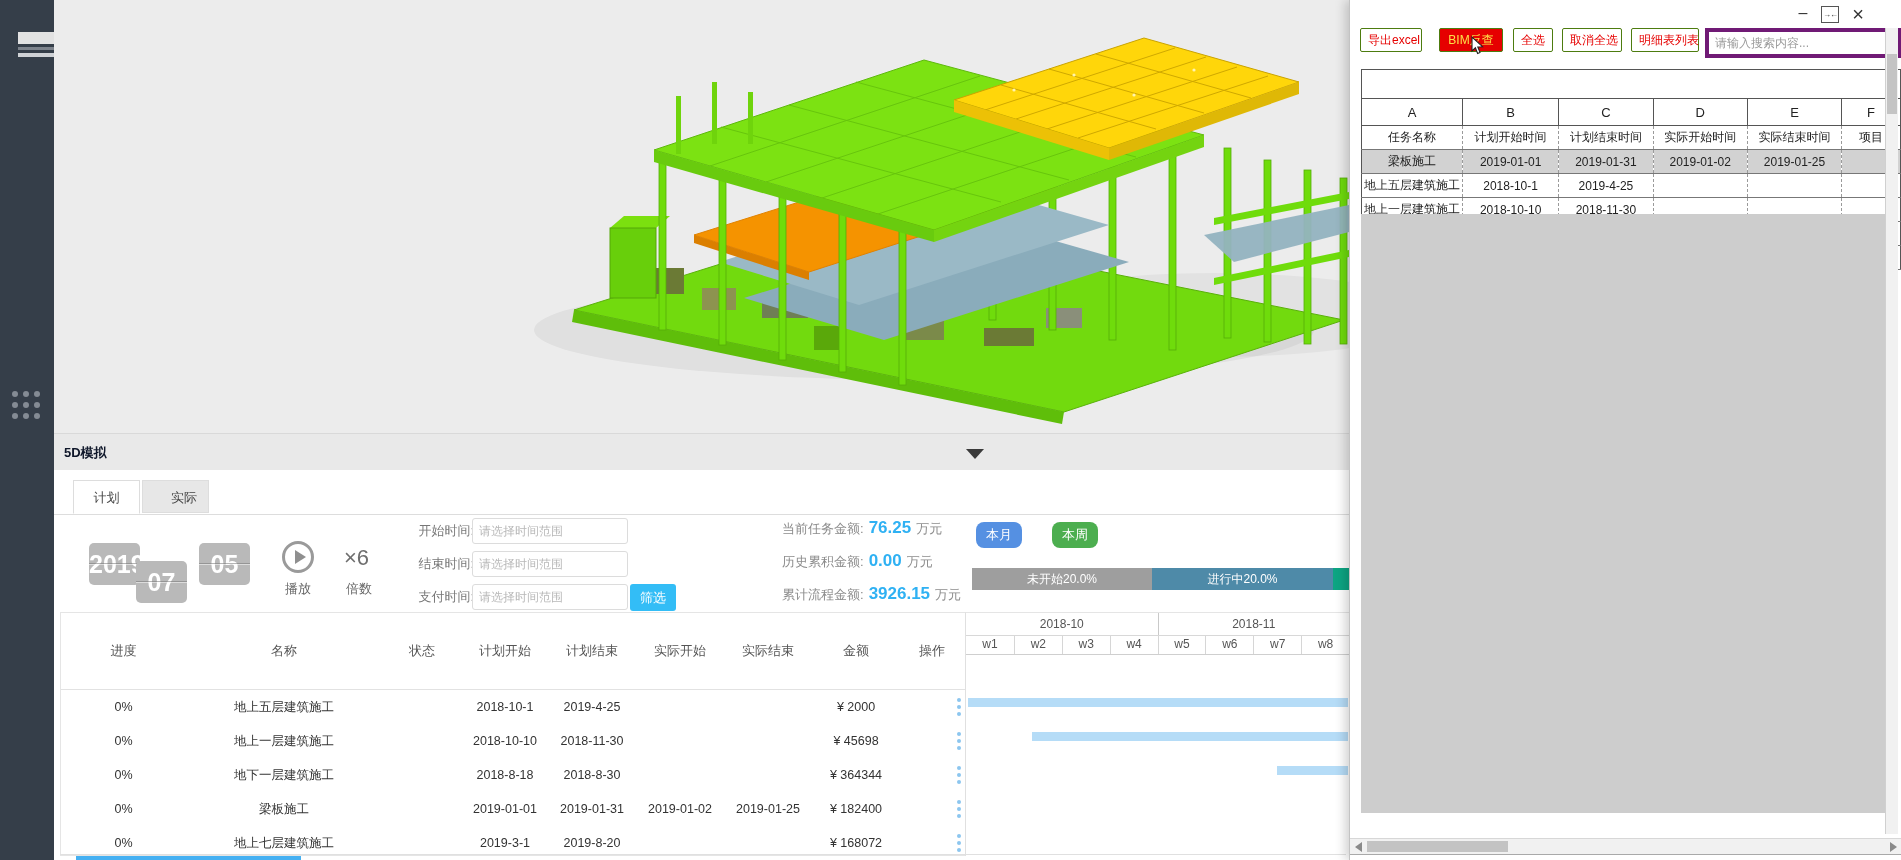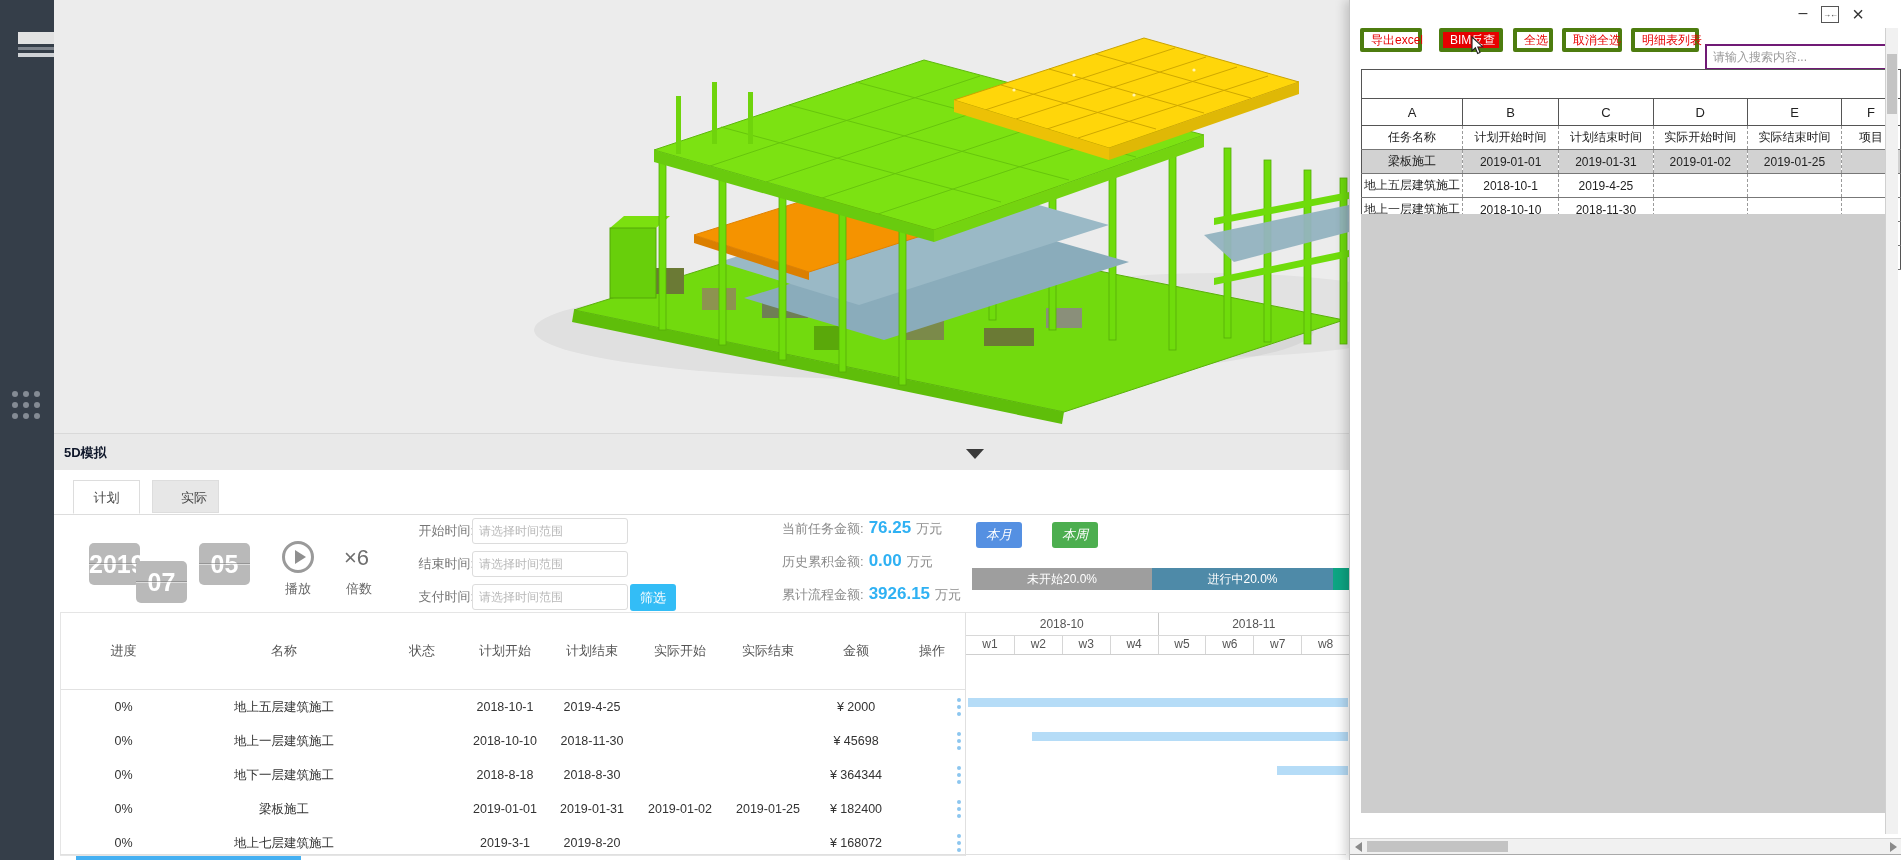--- a/index.html
+++ b/index.html
@@ -28,21 +28,21 @@
   #speedval{left:290px;top:75px;font-size:22px;color:#6e6e6e;cursor:pointer;}
   .frow{position:absolute;height:26px;line-height:26px;}
   .frow .lab{position:absolute;right:190px;width:120px;text-align:right;font-size:13px;color:#777;}
   .frow input{position:absolute;right:36px;width:142px;height:24px;border:1px solid #dcdcdc;border-radius:3px;font-size:12px;padding:0 6px;color:#333;box-sizing:content-box;outline:none;}
   .frow input::placeholder{color:#b9b9b9;}
   #filterbtn{left:576px;top:114px;width:46px;height:27px;background:#33bdf6;color:#fff;border:none;border-radius:3px;font-size:13px;cursor:pointer;}
   .amt{position:absolute;left:728px;white-space:nowrap;}
   .amt .l{font-size:13px;color:#8c8c8c;}
   .amt .v{font-size:17px;font-weight:bold;color:#2fb1f3;margin:0 5px;}
   .amt .u{font-size:13px;color:#8c8c8c;}
-  .pillbtn{position:absolute;top:52px;width:46px;height:26px;border:none;border-radius:3px;color:#fff;font-size:13px;cursor:pointer;font-style:italic;}
+  .pillbtn{position:absolute;top:52px;width:46px;height:26px;border:none;border-radius:8px;color:#fff;font-size:13px;cursor:pointer;}
   #pbar{position:absolute;left:918px;top:98px;width:377px;height:22px;display:flex;}
   #pbar .seg{height:22px;line-height:22px;color:#fff;font-size:12px;text-align:center;overflow:hidden;white-space:nowrap;}
   
   #ttable{position:absolute;left:6px;top:142px;width:906px;height:244px;border:1px solid #e5e5e5;border-right:none;box-sizing:border-box;}
   .trowgrid{display:grid;grid-template-columns:125px 196px 80px 86px 88px 88px 88px 88px 64px;align-items:center;}
   #thead{height:77px;border-bottom:1px solid #e2e2e2;box-sizing:border-box;}
   #thead span{text-align:center;font-size:13px;color:#555;}
   .trow{height:34px;font-size:12.5px;color:#333;cursor:pointer;}
   .trow span{text-align:center;white-space:nowrap;overflow:hidden;}
   .sticon{width:18px;height:14px;margin:0 auto;position:relative;}
@@ -57,23 +57,23 @@
   #gweeks{height:18px;display:flex;border-bottom:1px solid #cfcfcf;}
   #gweeks div{width:48px;text-align:center;font-size:12px;color:#555;line-height:17px;box-sizing:border-box;border-left:1px solid #d6d6d6;}
   #gweeks div:first-child{border-left:none;text-align:center;}
   .gbar{position:absolute;height:9px;background:#b5dcf7;}
   #tbline{left:60px;top:854px;width:1286px;height:1px;background:#e0e0e0;}
   #hthumb-left{left:76px;top:856px;width:225px;height:4px;background:#45b0f2;cursor:pointer;}
   
   #rwin{left:1349px;top:0;width:552px;height:860px;background:#fff;border-left:1px solid #c3c3c3;box-shadow:-4px 0 10px rgba(0,0,0,.18);box-sizing:border-box;}
   .winbtn{position:absolute;top:6px;color:#333;cursor:pointer;text-align:center;}
   #collapsebox{width:16px;height:15px;border:1px solid #555;font-size:8px;line-height:15px;letter-spacing:-1px;color:#333;}
-  .rbtn{position:absolute;top:28px;height:24px;border:4px solid #4d7c0f;background:#fff;color:#e60000;font-size:12px;border-radius:2px;cursor:pointer;padding:0 7px;white-space:nowrap;}
-  .rbtn.filled{background:#e60000;color:#ffffff;}
-  #rsearch{position:absolute;left:355px;top:44px;width:176px;height:22px;border:2px solid #701a75;font-size:12px;padding:0 6px;color:#333;outline:none;}
+  .rbtn{position:absolute;top:28px;height:24px;border:1px solid #4d7c0f;background:#fff;color:#e60000;font-size:12px;border-radius:2px;cursor:pointer;padding:0 7px;white-space:nowrap;}
+  .rbtn.filled{background:#e60000;color:#fde047;}
+  #rsearch{position:absolute;left:355px;top:28px;width:176px;height:22px;border:4px solid #701a75;font-size:12px;padding:0 6px;color:#333;outline:none;}
   #rsearch::placeholder{color:#9a9a9a;}
   
   #sheet{position:absolute;left:11px;top:69px;border-collapse:collapse;table-layout:fixed;background:#fff;}
   #sheet td{border:1px solid #555;font-size:12px;color:#222;text-align:center;white-space:nowrap;overflow:hidden;padding:0 2px;box-sizing:border-box;cursor:cell;}
   #sheet tr.frm td{height:29px;}
   #sheet tr.lets td{height:27px;font-size:13px;}
   #sheet tr.hd td, #sheet tr.dr td{height:24px;border-left:1px dashed #9a9a9a;border-right:1px dashed #9a9a9a;border-top:1px solid #777;border-bottom:1px solid #777;}
   #sheet tr.hd td:first-child, #sheet tr.dr td:first-child{border-left:1px solid #555;}
   #sheet tr.hd td:last-child, #sheet tr.dr td:last-child{border-right:1px solid #555;}
   #sheet tr.sel td{background:#d2d2d2;}
@@ -206,21 +206,21 @@
   </div>
 
   <div id="simbar" class="abs">
     <span class="title">5D模拟</span>
     <span id="caret"></span>
   </div>
 
   <div id="bpanel" class="abs">
     <div class="tabrow">
       <div class="tab active" style="left:19px;"><span>计划</span></div>
-      <div class="tab inactive" style="left:98px;padding-left:17px;"><span>实际</span></div>
+      <div class="tab inactive" style="left:88px;padding-left:17px;"><span>实际</span></div>
     </div>
 
     <div class="fcard" style="left:19px;top:73px;margin-left:16px;"><span>2019</span><div class="mid"></div></div>
     <div class="fcard" style="left:82px;top:73px;margin-top:18px;"><span>07</span><div class="mid"></div></div>
     <div class="fcard" style="left:145px;top:73px;"><span>05</span><div class="mid"></div></div>
 
     <div id="playbtn" class="abs">
         <span class="tri"></span>
       </div>
     <span class="ctl-label" style="left:231px;top:110px;">播放</span>

